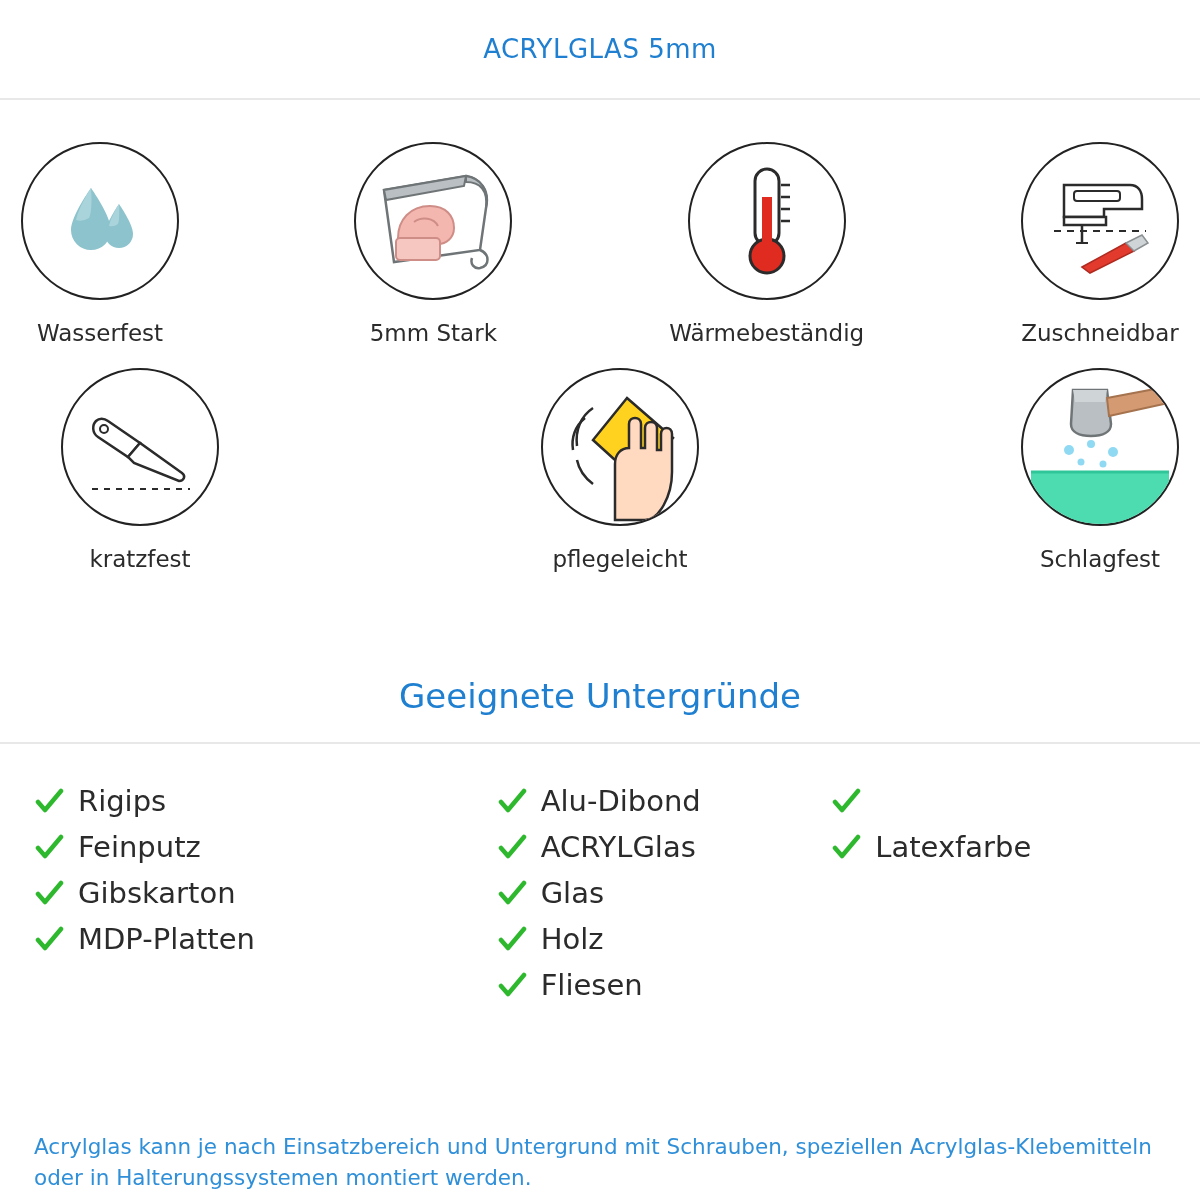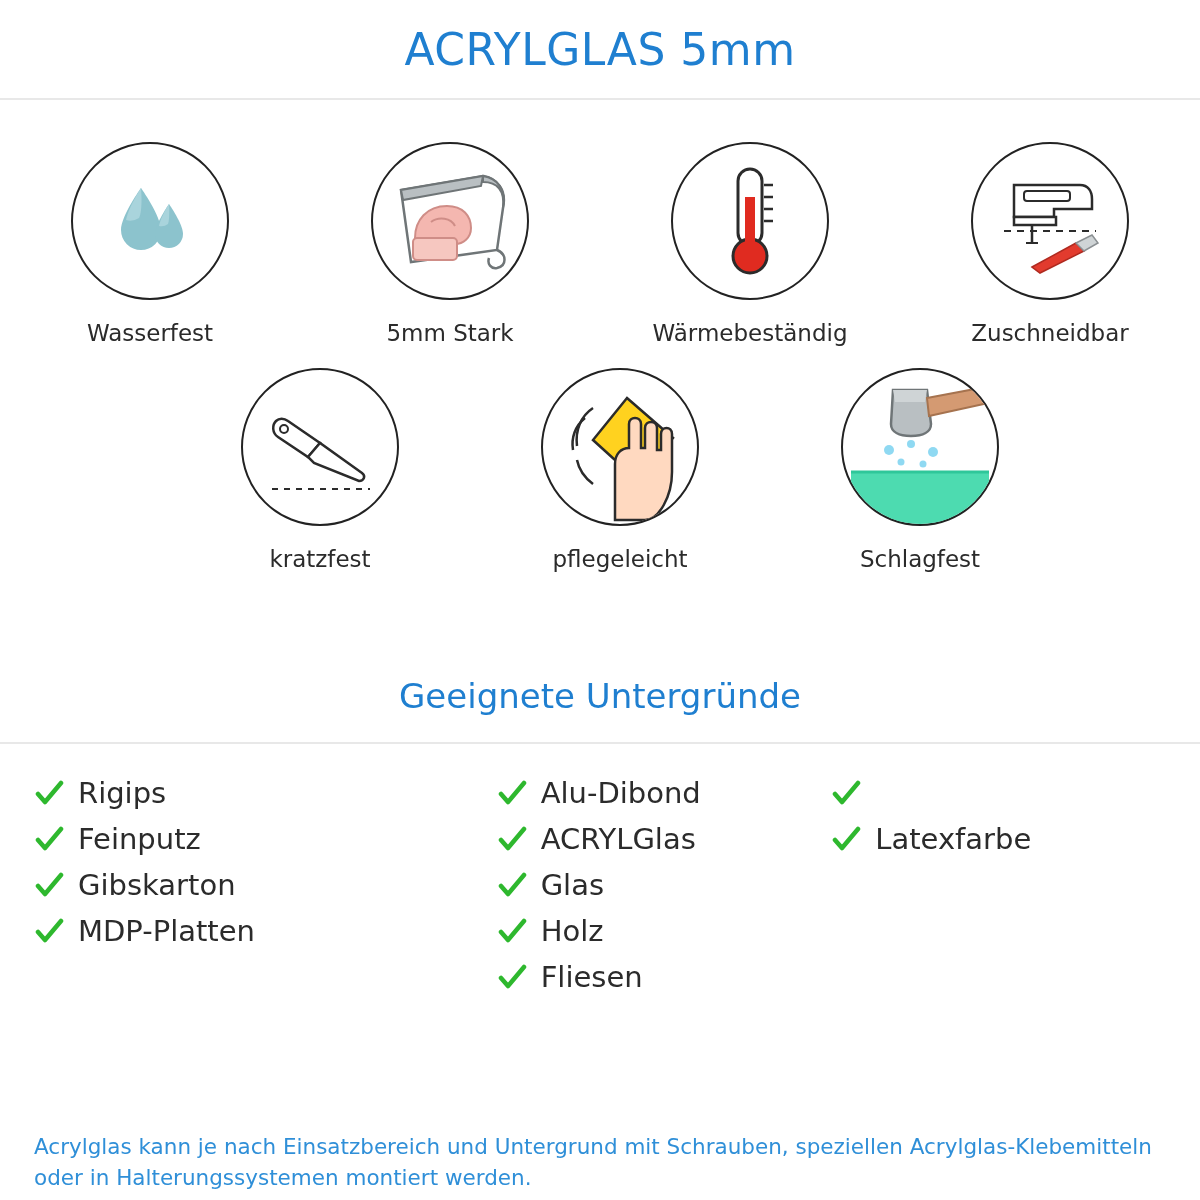--- a/index.html
+++ b/index.html
@@ -15,33 +15,33 @@
 
   
   .header {
     height: 100px;
     display: flex;
     align-items: center;
     justify-content: center;
     border-bottom: 2px solid #e8e8e8;
   }
   .header-title {
-    font-size: 44px;
+    font-size: 26px;
     color: #1f7fd0;
     letter-spacing: 0.5px;
     font-weight: 400;
   }
 
   
   .features {
     padding-top: 42px;
   }
   .feature-row {
     display: flex;
-    justify-content: center;
+    justify-content: space-between;
   }
   .feature-row.row1 { gap: 100px; }
   .feature-row.row2 { gap: 100px; margin-top: 22px; padding-left: 40px; }
 
   .feature {
     width: 200px;
     display: flex;
     flex-direction: column;
     align-items: center;
   }
@@ -73,21 +73,21 @@
     border-bottom: 2px solid #e8e8e8;
   }
   .section-title {
     font-size: 34px;
     color: #1f7fd0;
     font-weight: 400;
   }
 
   
   .substrates {
-    padding: 28px 34px 0 34px;
+    padding: 36px 34px 0 34px;
     display: flex;
   }
   .sub-col { display: flex; flex-direction: column; gap: 4px; }
   .sub-col.c1 { width: 470px; }
   .sub-col.c2 { width: 340px; }
   .sub-col.c3 { width: 340px; }
   .sub-item {
     display: flex;
     align-items: center;
     gap: 14px;

